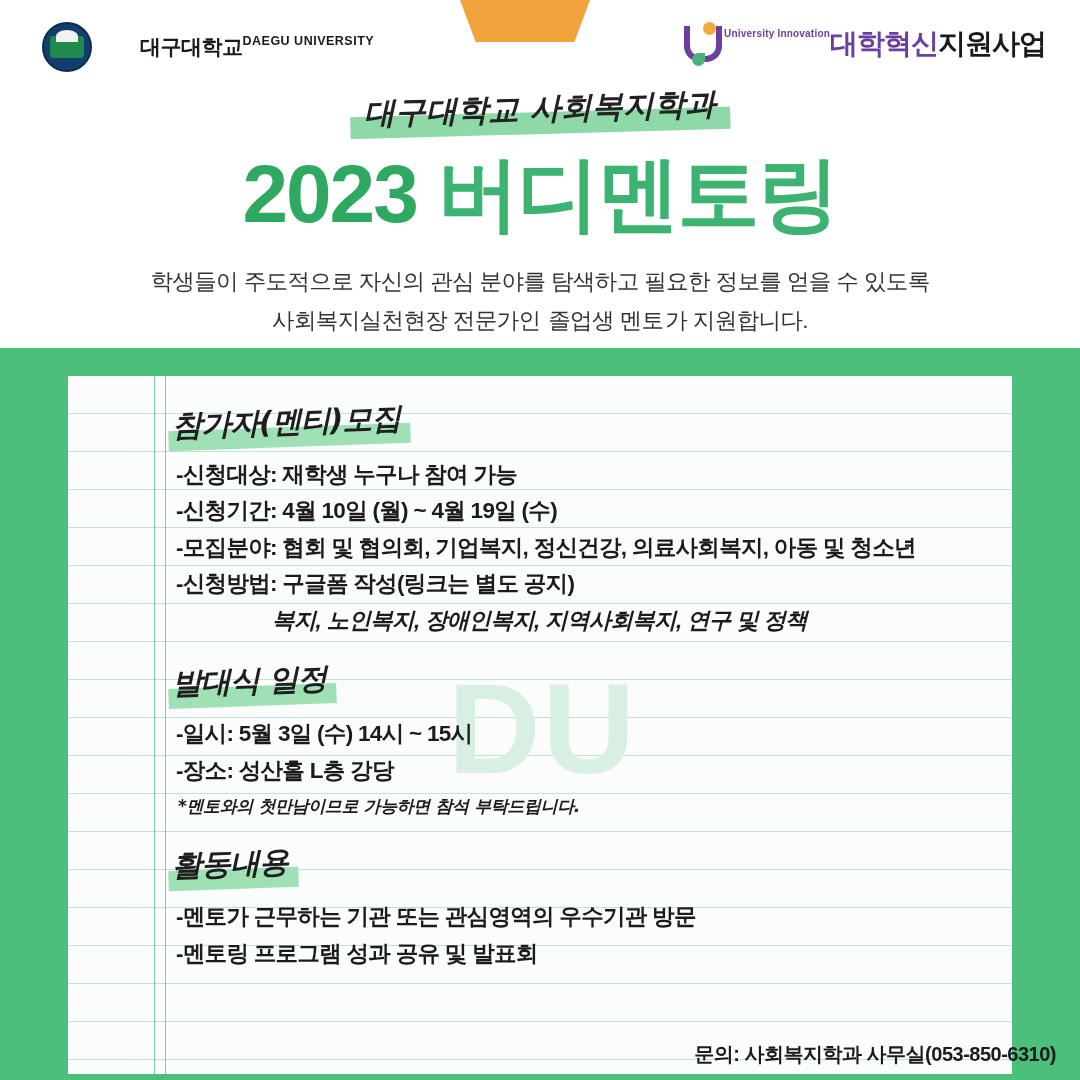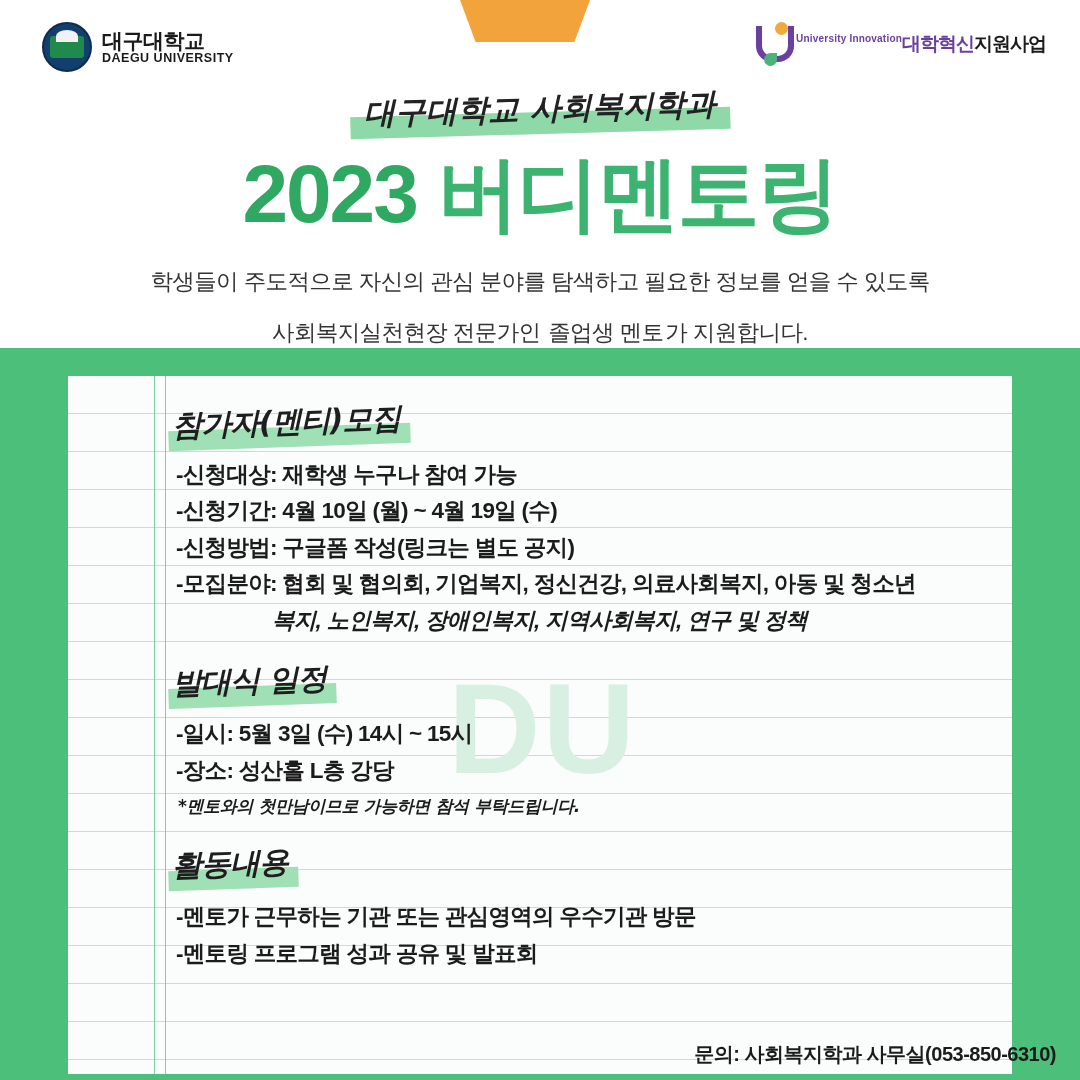--- a/index.html
+++ b/index.html
@@ -61,22 +61,23 @@
   .logo-left .seal::after {
     content: "";
     position: absolute;
     left: 12px; top: 6px;
     width: 22px; height: 12px;
     background: #f0f2f4;
     border-radius: 50% 50% 0 0;
   }
   .logo-left .names {
     display: flex;
-    flex-direction: column;
+    flex-direction: row;
     line-height: 1.1;
+    margin-left: 38px;
   }
   .logo-left .kr {
     font-size: 21px;
     font-weight: bold;
     color: #1a1a1a;
     letter-spacing: -0.5px;
   }
   .logo-left .en {
     font-size: 12.5px;
     font-weight: bold;
@@ -125,21 +126,21 @@
     flex-direction: row;
     line-height: 1.05;
   }
   .logo-right .small-en {
     font-size: 10px;
     color: #6b3fa0;
     font-weight: bold;
     letter-spacing: 0.2px;
   }
   .logo-right .big {
-    font-size: 19px;
+    font-size: 28px;
     font-weight: bold;
     color: #1a1a1a;
     letter-spacing: -1px;
   }
   .logo-right .big .hl {
     color: #6b3fa0;
   }
 
   
   .dept-wrap {
@@ -193,21 +194,20 @@
     text-align: center;
     font-size: 22.5px;
     color: #333;
     line-height: 1.75;
     letter-spacing: -0.6px;
   }
   .subtitle .hl {
     position: relative;
     display: inline-block;
     padding: 0 2px;
-    margin-top: 12px;
   }
   .subtitle .hl::before {
     content: "";
     position: absolute;
     left: 0; right: 0;
     bottom: 1px;
     height: 13px;
     background: #ffe9a8;
     z-index: -1;
   }
@@ -374,22 +374,22 @@
       <div class="margin-lines"></div>
       <div class="watermark">DU</div>
 
       <div class="content">
 
         <div>
           <div class="sec-head">참가자(멘티)모집</div>
           <div class="lines-list">
             <div>-신청대상: 재학생 누구나 참여 가능</div>
             <div>-신청기간: 4월 10일 (월) ~ 4월 19일 (수)</div>
+            <div>-모집분야: 협회 및 협의회, 기업복지, 정신건강, 의료사회복지, 아동 및 청소년</div>
             <div>-신청방법: 구글폼 작성(링크는 별도 공지)</div>
-            <div>-모집분야: 협회 및 협의회, 기업복지, 정신건강, 의료사회복지, 아동 및 청소년</div>
             <span class="cont">복지, 노인복지, 장애인복지, 지역사회복지, 연구 및 정책</span>
           </div>
         </div>
 
         <div class="gap-a"></div>
 
         <div>
           <div class="sec-head">발대식 일정</div>
           <div class="lines-list">
             <div>-일시: 5월 3일 (수) 14시 ~ 15시</div>

